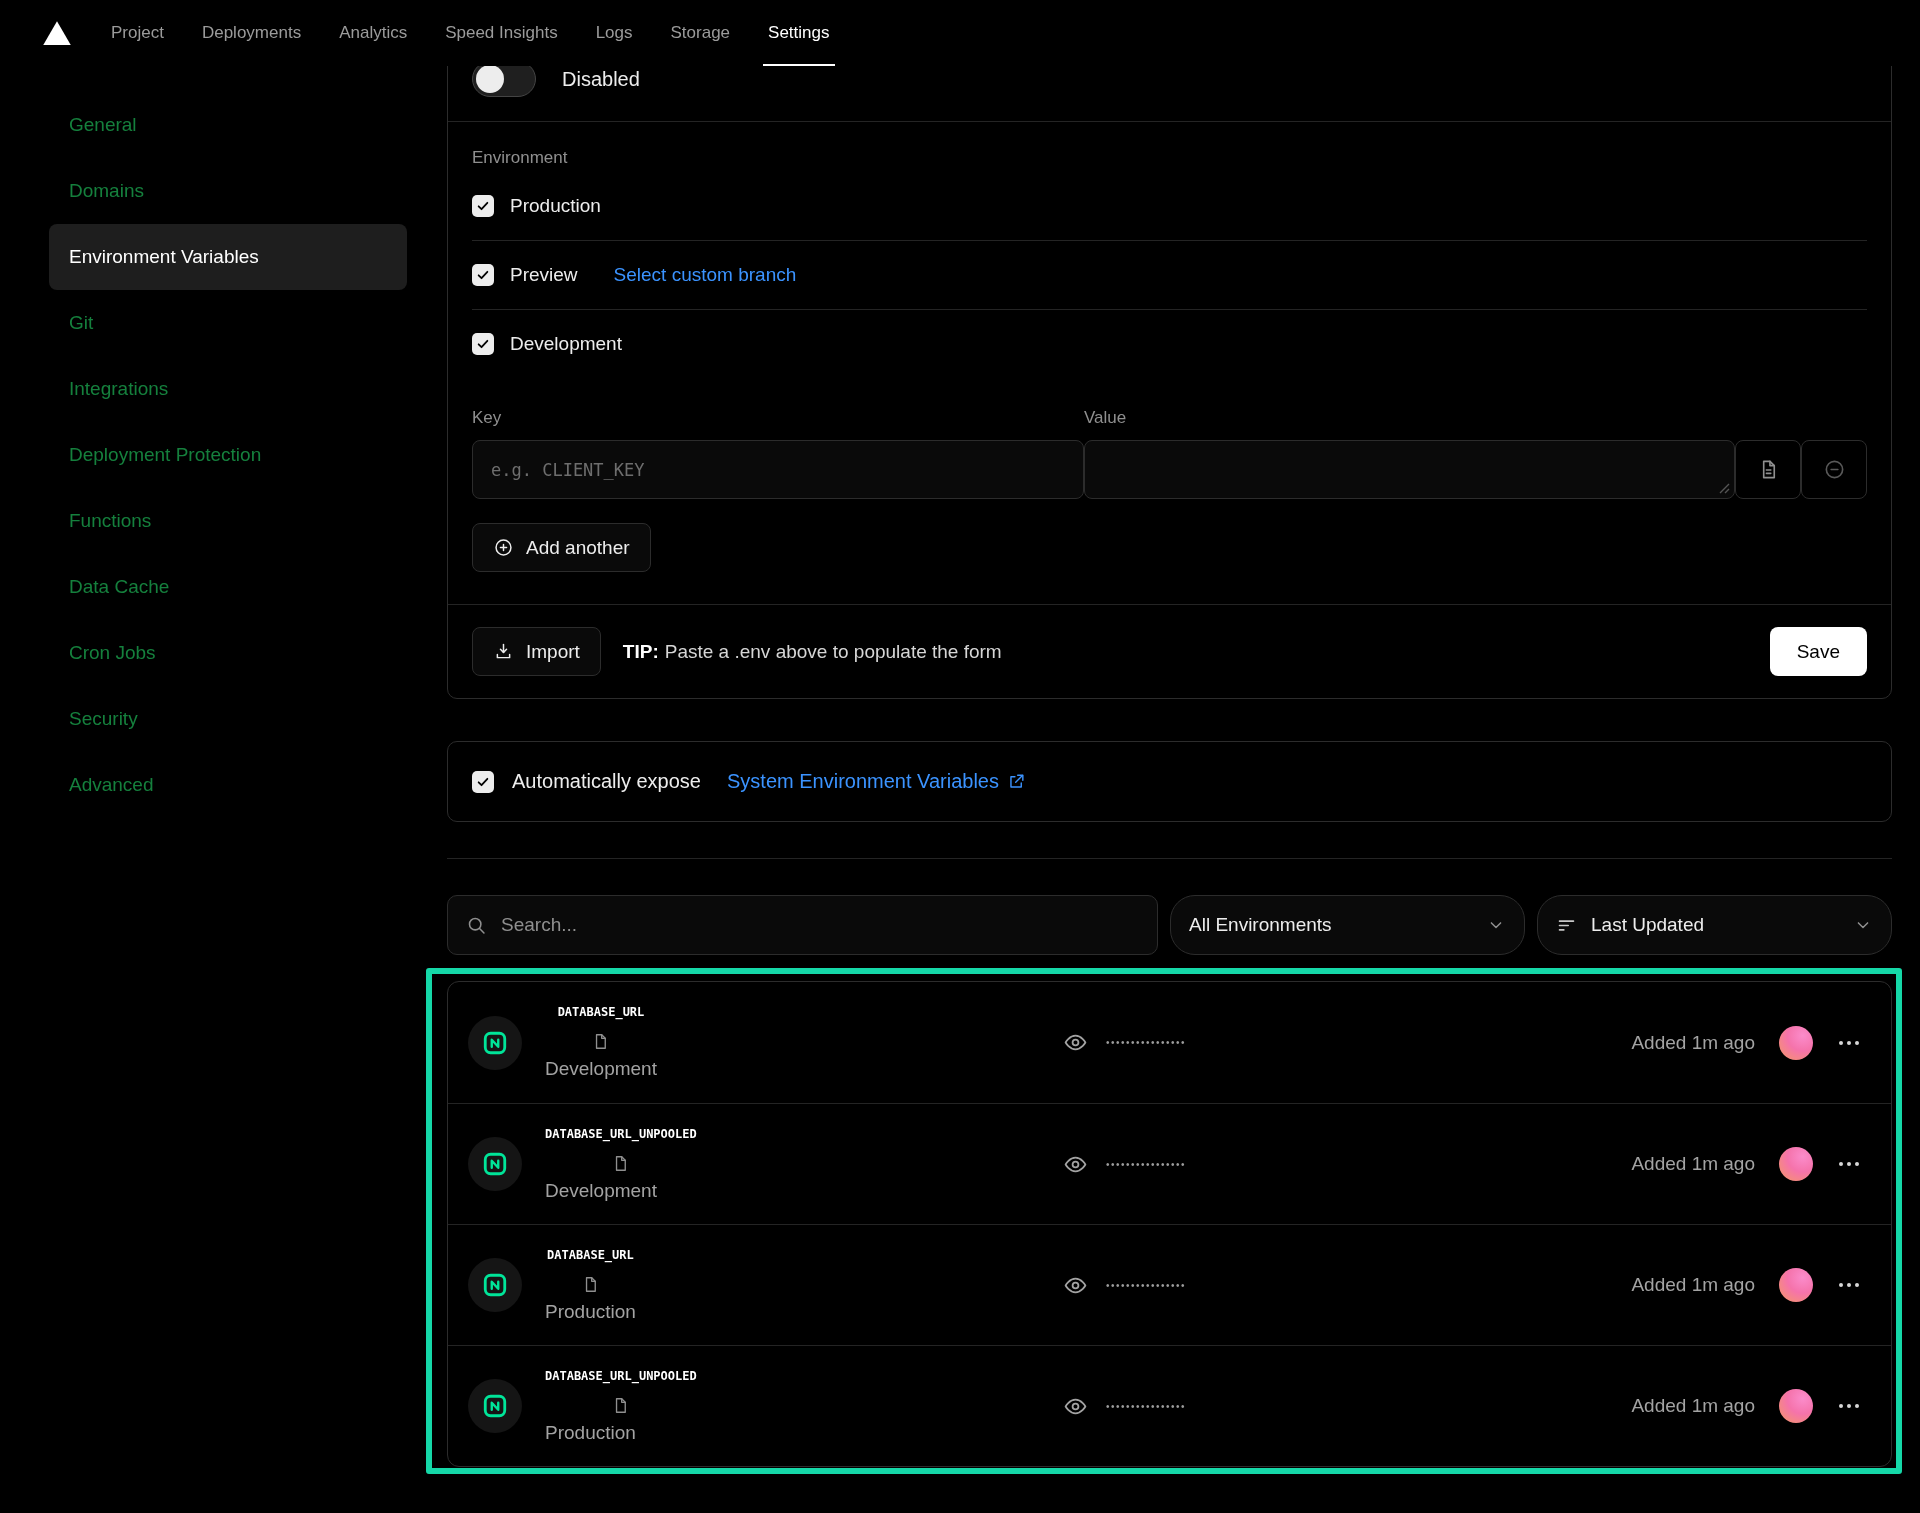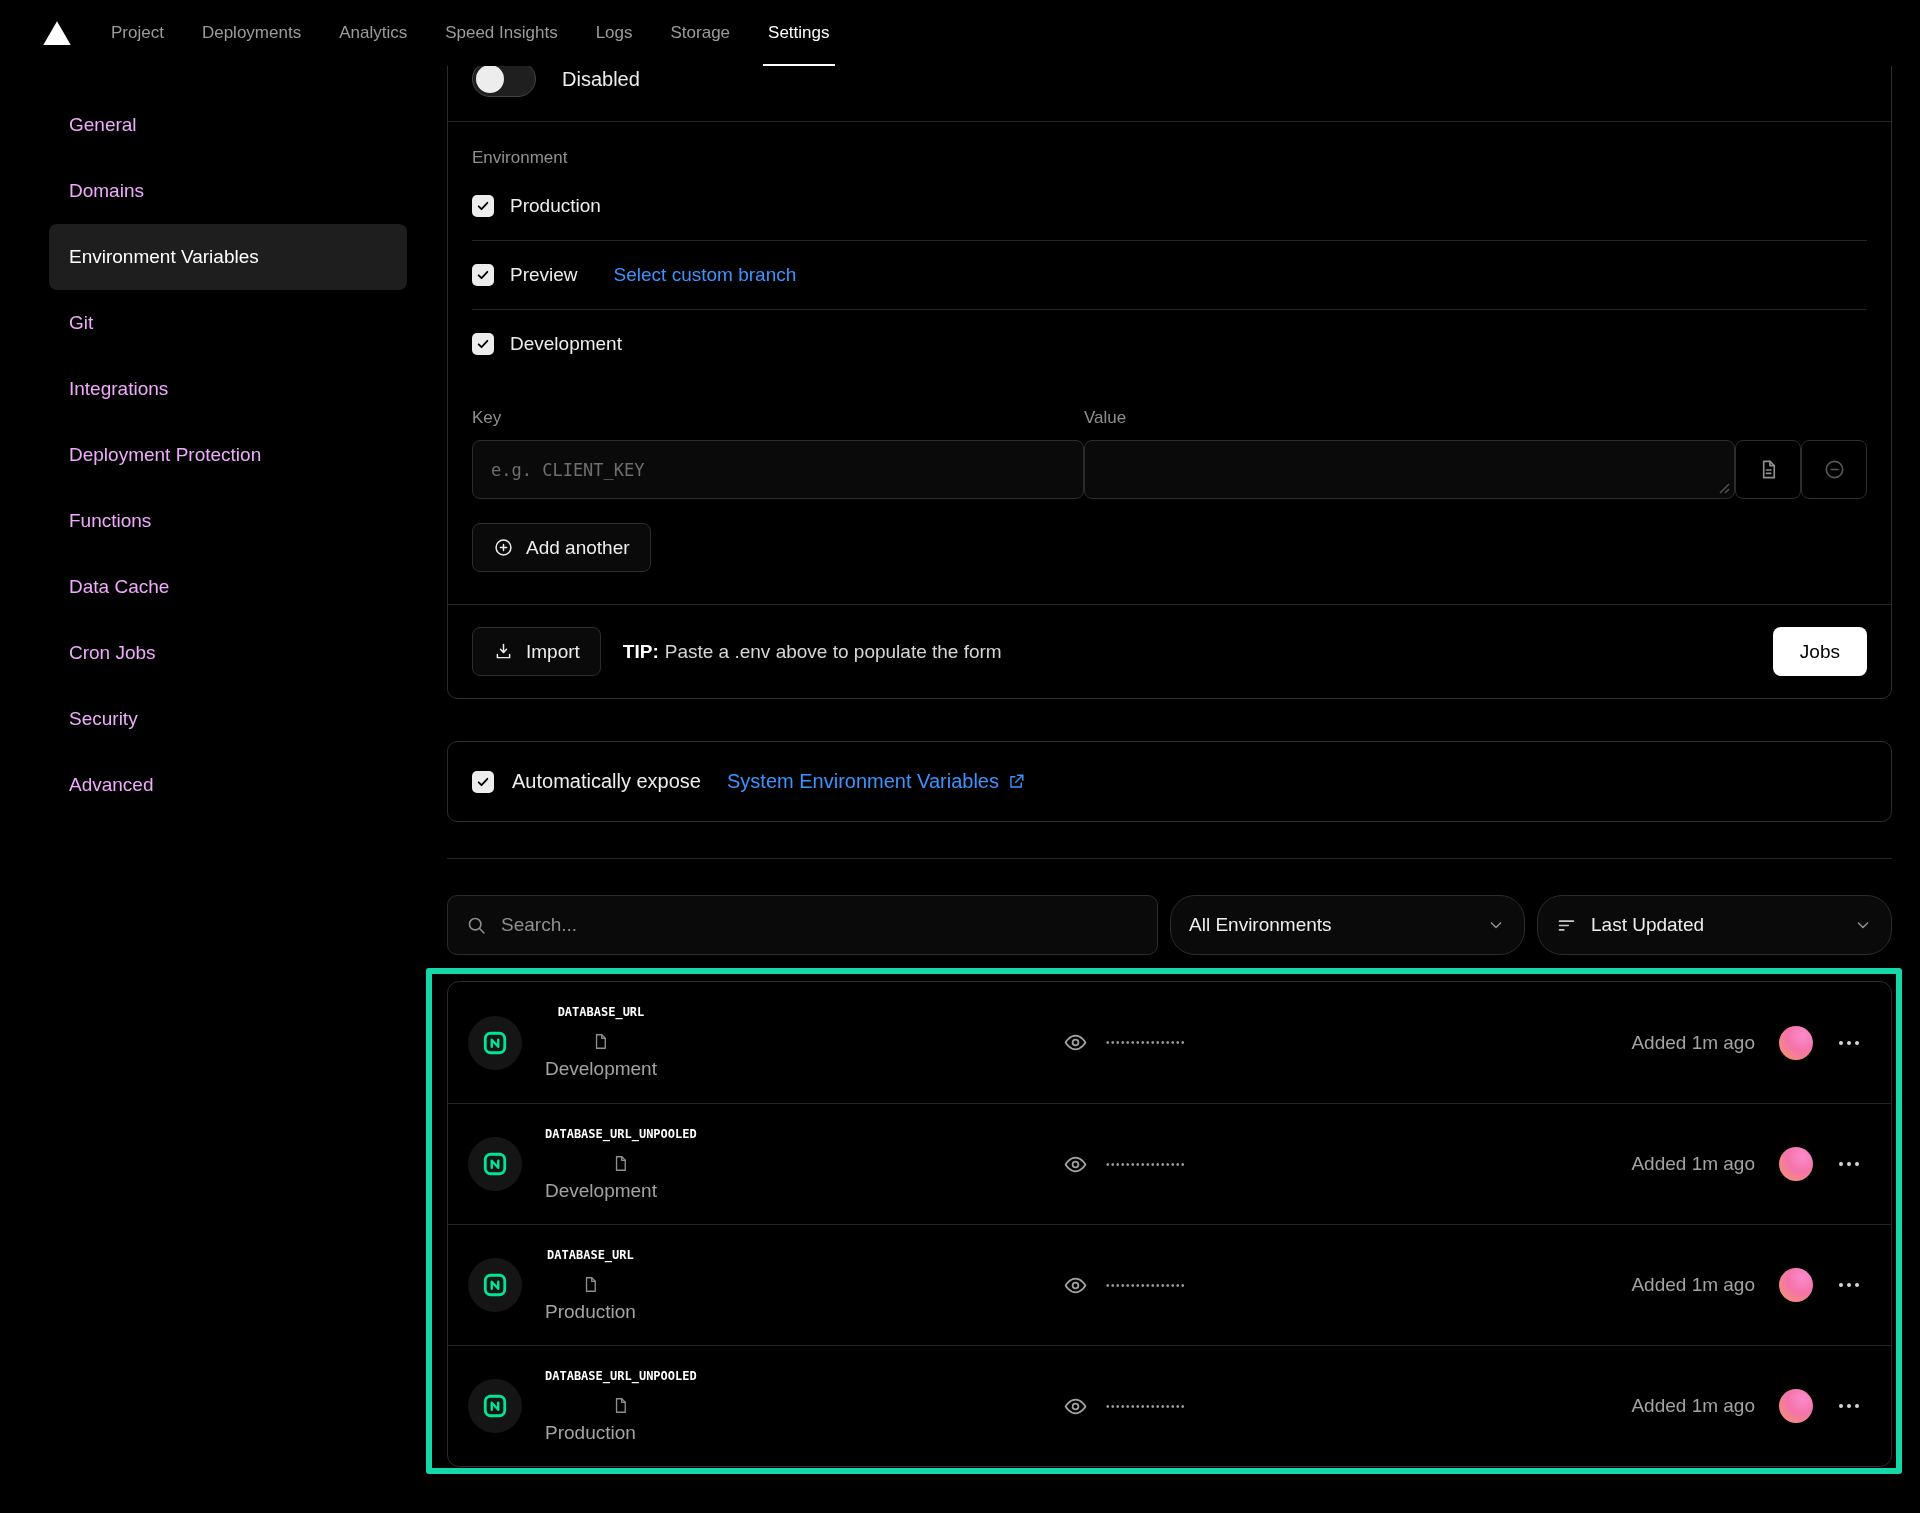--- a/index.html
+++ b/index.html
@@ -25,21 +25,21 @@
   .nav-item.active::after {
     content:""; position:absolute; left:14px; right:14px; bottom:0;
     height:2px; background:#fff;
   }
 
   
   .layout { display:flex; align-items:flex-start; }
   .sidebar { width:407px; flex-shrink:0; padding:26px 0 0 49px; }
   .side-item {
     height:66px; display:flex; align-items:center; padding:0 20px;
-    border-radius:8px; font-size:19px; color:#f0abfc; cursor:pointer;
+    border-radius:8px; font-size:19px; color:#15803d; cursor:pointer;
   }
   .side-item.active { background:#1e1e1e; color:#fff; font-weight:500; }
   .content { width:1445px; margin-left:40px; }
 
   
   .card { border:1px solid #2c2c2c; border-radius:10px; background:#000; }
   .card-form { margin-top:-52px; }
 
   .toggle-row {
     display:flex; align-items:center; gap:26px;
@@ -284,21 +284,21 @@
           <svg viewBox="0 0 24 24" width="21" height="21" fill="none" stroke="currentColor" stroke-width="1.7" stroke-linecap="round" stroke-linejoin="round">
             <path d="M12 4v9"></path>
               <path d="M8.5 9.5L12 13l3.5-3.5"></path>
               <path d="M5 15.5V19h14v-3.5"></path>
           </svg>
           <span>Import</span>
         </button>
         <span class="tip">
           <b>TIP:</b><span>Paste a .env above to populate the form</span>
         </span>
-        <button class="save-btn">Jobs</button>
+        <button class="save-btn">Save</button>
       </div>
     </section>
 
     <section class="card card-expose">
       <span class="checkbox">
         <svg viewBox="0 0 24 24" width="14" height="14">
             <path d="M4.5 12.5l5 5 10-11" stroke="#000" stroke-width="3" fill="none" stroke-linecap="round" stroke-linejoin="round"></path>
           </svg>
       </span>
       <span>Automatically expose</span>

